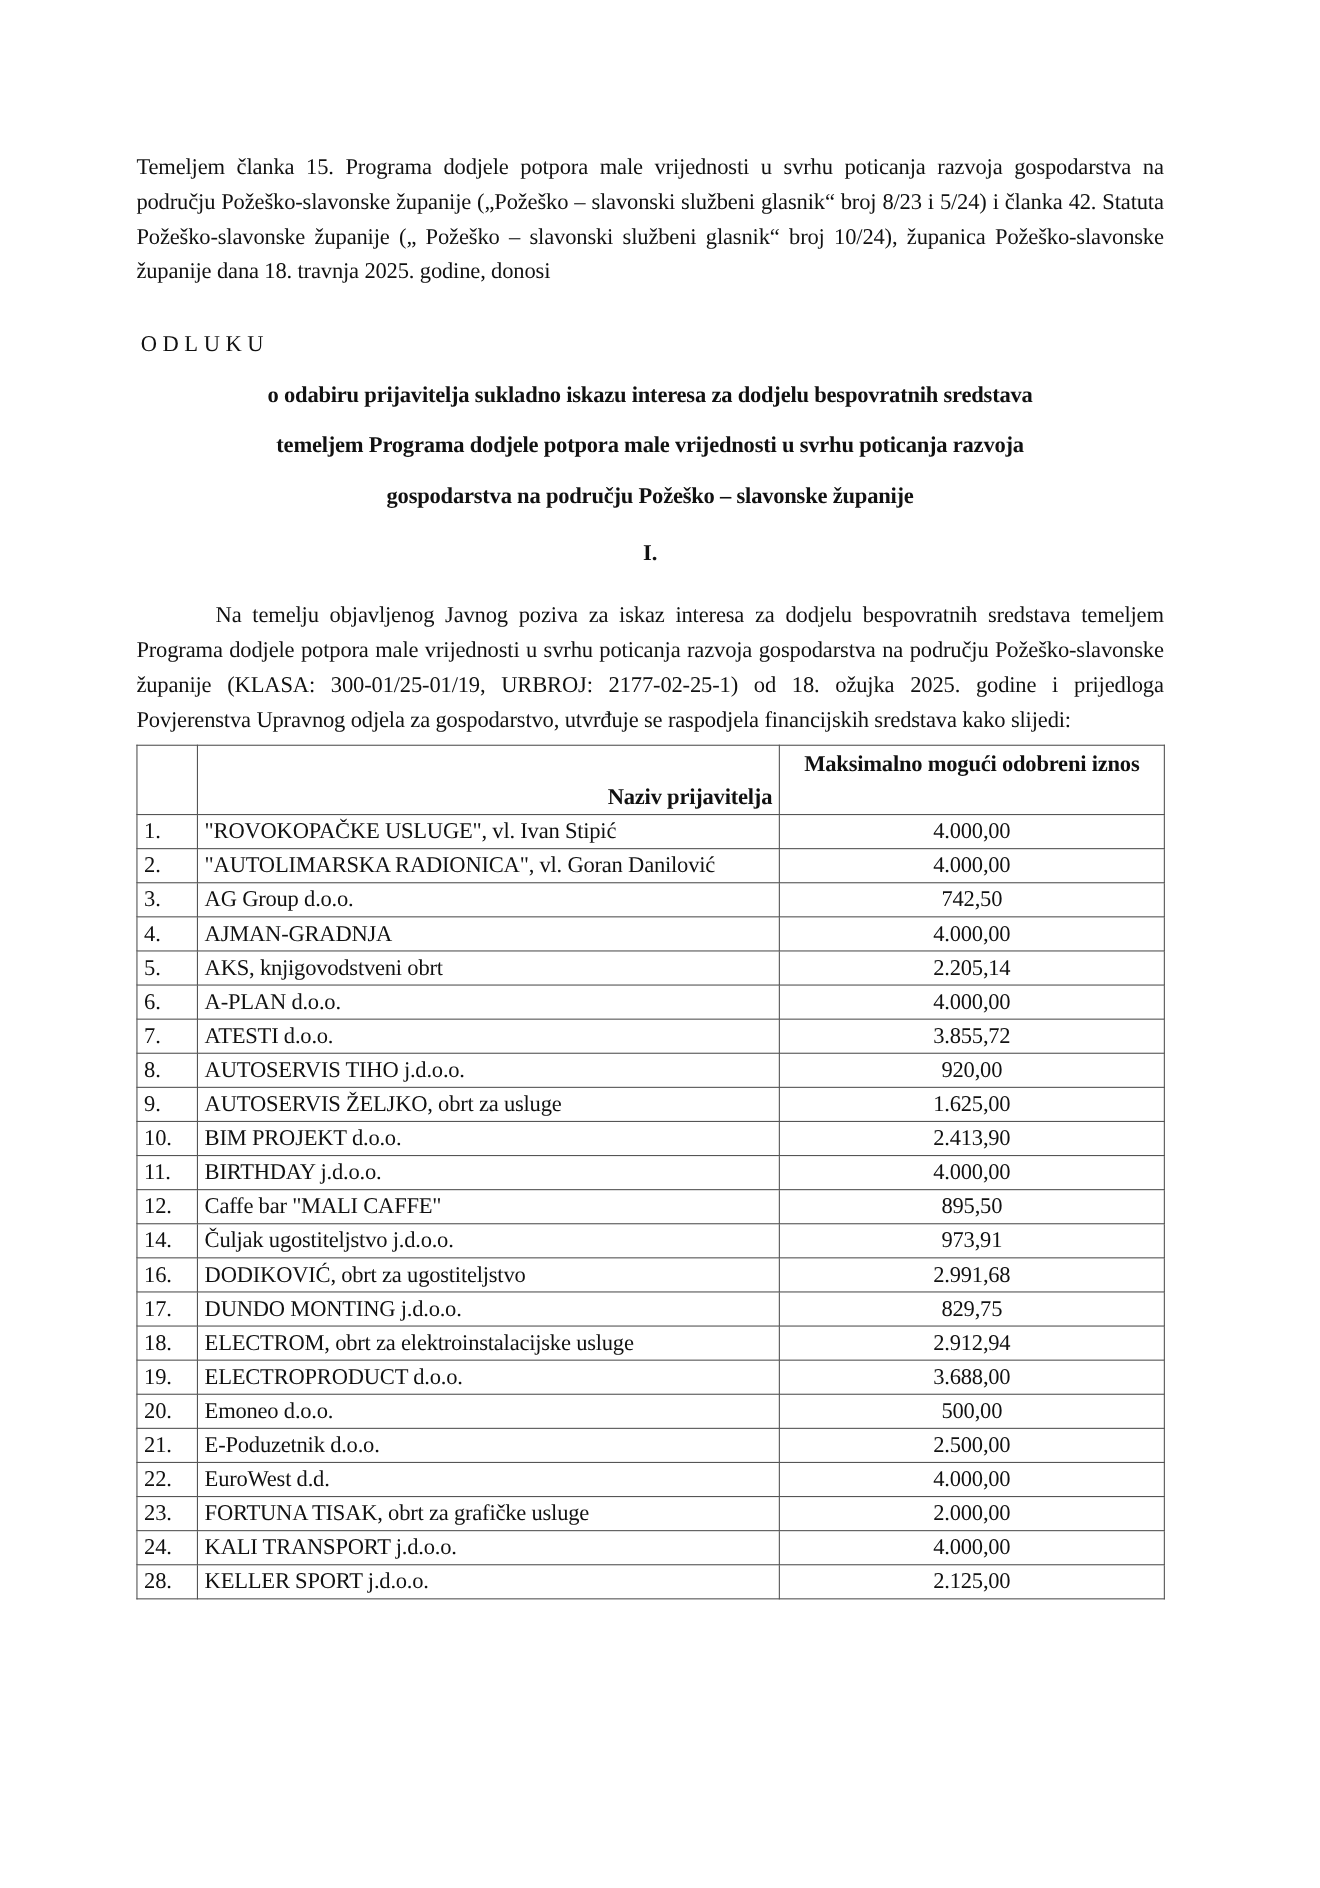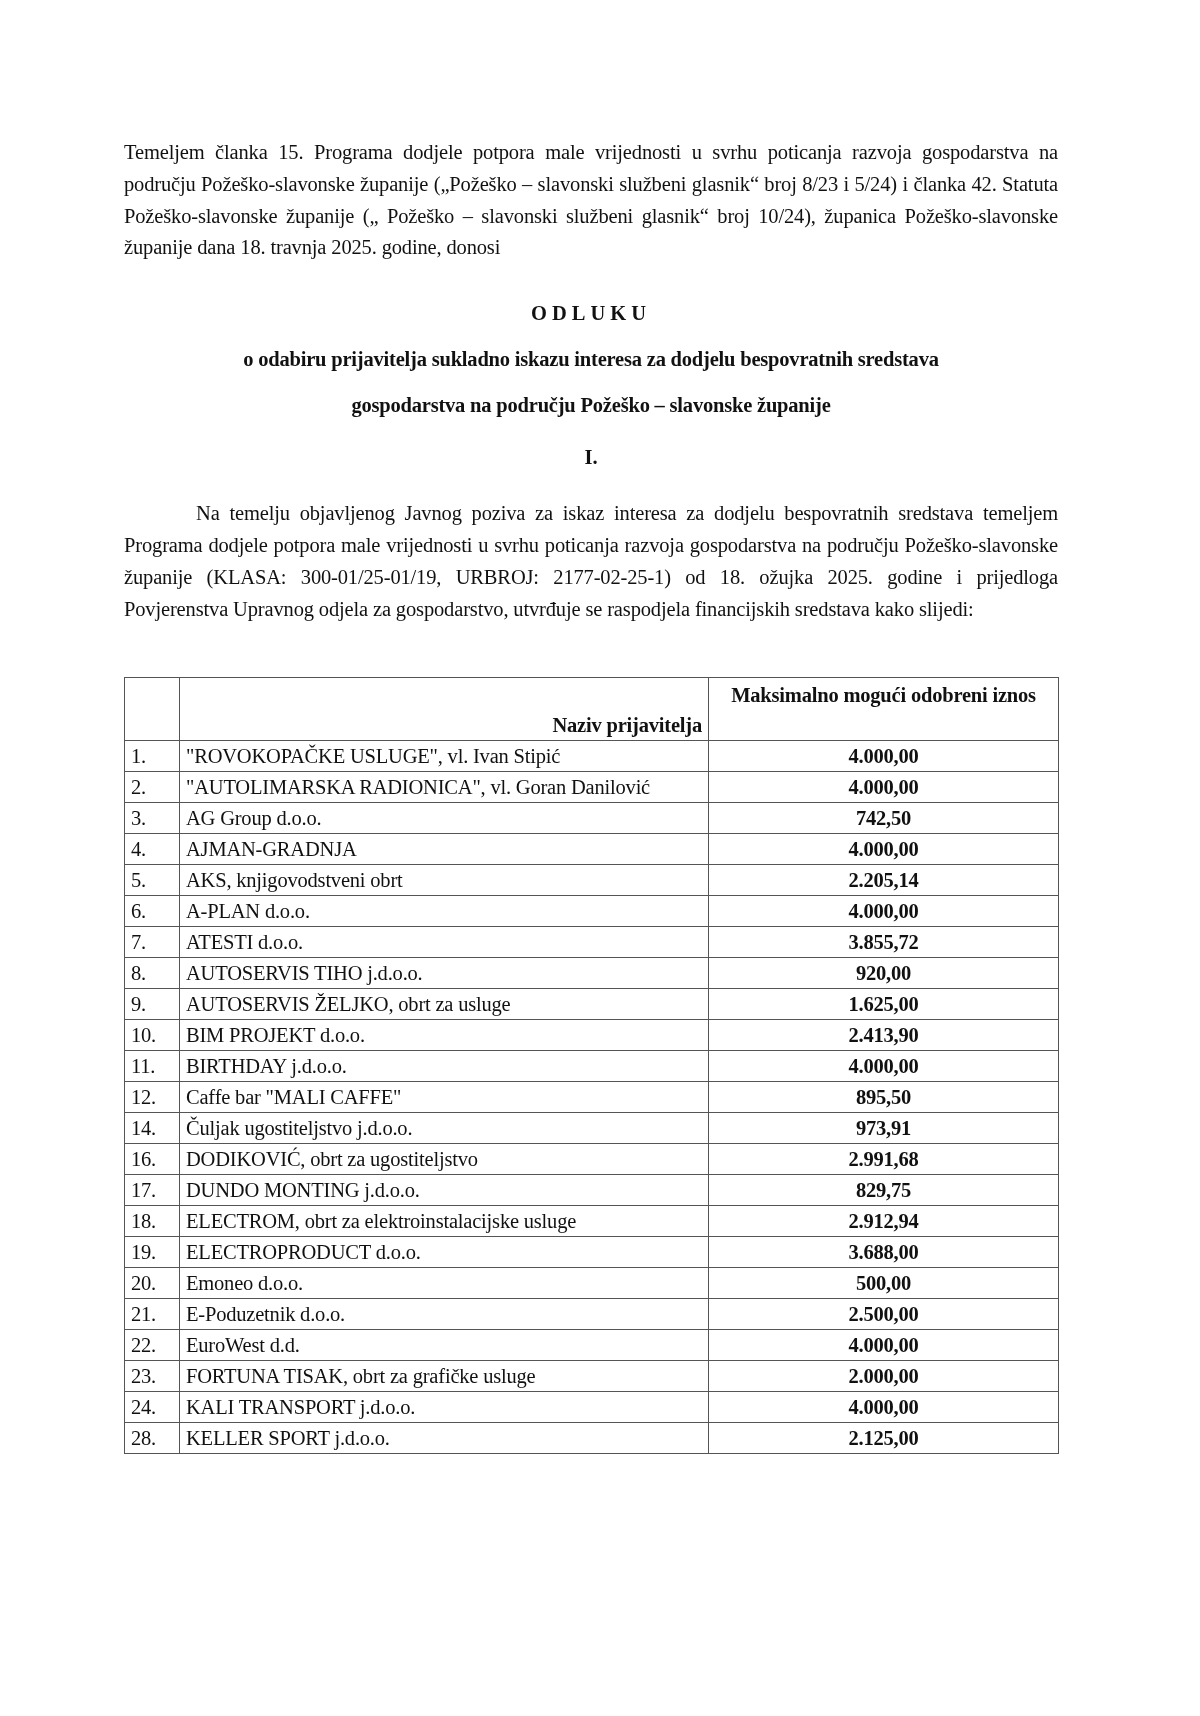--- a/index.html
+++ b/index.html
@@ -1,44 +1,45 @@
 <!DOCTYPE html>
 <html><head>
   <meta charset="utf-8">
   <style>
     html, body { margin: 0; padding: 0; background: #ffffff; }
     body { width: 1200px; height: 1716px; position: relative; overflow: hidden;
       font-family: "Liberation Serif", "DejaVu Serif", serif; color: #111; }
     .page { position: absolute; left: 124px; top: 137px; width: 934px; }
     .para { font-size: 20.5px; line-height: 31.8px; text-align: justify; margin: 0;
       letter-spacing: -0.15px; }
-    .title { text-align: center; font-weight: bold; font-size: 20.5px; margin: 16px; }
+    .title { text-align: left; font-weight: normal; font-size: 20.5px; margin: 4px; }
     .title.spaced { letter-spacing: 5px; margin-top: 34px; line-height: 30px; }
     .subtitle { text-align: center; font-weight: bold; font-size: 20.5px; line-height: 30px;
       margin: 16px; letter-spacing: -0.2px; }
     .section { text-align: center; font-weight: bold; font-size: 20.5px; margin: 22px 0 0 0; line-height: 30px; }
     .para.indent { text-indent: 72px; margin-top: 26px; }
     table { position: absolute; left: 124px; top: 677px; width: 935px; border-collapse: collapse;
       font-size: 20.5px; letter-spacing: -0.2px; }
     td, th { border: 1.6px solid #555; padding: 0 6px; height: 30px; line-height: 29px; }
     th { font-weight: bold; vertical-align: bottom; line-height: 30px; height: 60px; }
     td.num { width: 42px; text-align: left; padding-left: 6px; }
     td.name { width: 516px; text-align: left; }
-    td.amt { text-align: center; font-weight: bold; }
+    td.amt { text-align: center; }
     tr.tall td { vertical-align: bottom; }
     th.amt { text-align: center; vertical-align: top; padding-top: 2px; font-family: Liberation Serif, serif; }
     th.name { text-align: right; }
   </style>
 </head>
 <body>
 
 <div class="page">
   <p class="para">Temeljem članka 15. Programa dodjele potpora male vrijednosti u svrhu poticanja razvoja gospodarstva na području Požeško-slavonske županije  („Požeško – slavonski službeni glasnik“ broj 8/23 i 5/24) i članka 42. Statuta Požeško-slavonske županije („ Požeško – slavonski službeni glasnik“ broj 10/24), županica Požeško-slavonske županije dana 18. travnja 2025. godine, donosi</p>
   <p class="title spaced">ODLUKU</p>
   <p class="subtitle">o odabiru prijavitelja sukladno iskazu interesa za dodjelu bespovratnih sredstava</p>
+  <p class="subtitle">temeljem Programa dodjele potpora male vrijednosti u svrhu poticanja razvoja</p>
   <p class="subtitle">gospodarstva na području Požeško – slavonske županije</p>
   <p class="section">I.</p>
   <p class="para indent">Na temelju objavljenog Javnog poziva za iskaz interesa za dodjelu bespovratnih sredstava temeljem Programa dodjele potpora male vrijednosti u svrhu poticanja razvoja gospodarstva na području Požeško-slavonske županije (KLASA: 300-01/25-01/19, URBROJ: 2177-02-25-1) od 18. ožujka 2025. godine i prijedloga Povjerenstva Upravnog odjela za gospodarstvo, utvrđuje se raspodjela financijskih sredstava kako slijedi:</p>
 </div>
 
 <table>
   <thead>
     <tr>
       <th class="num" style="width:42px"></th>
       <th class="name" style="width:516px">Naziv prijavitelja</th>

